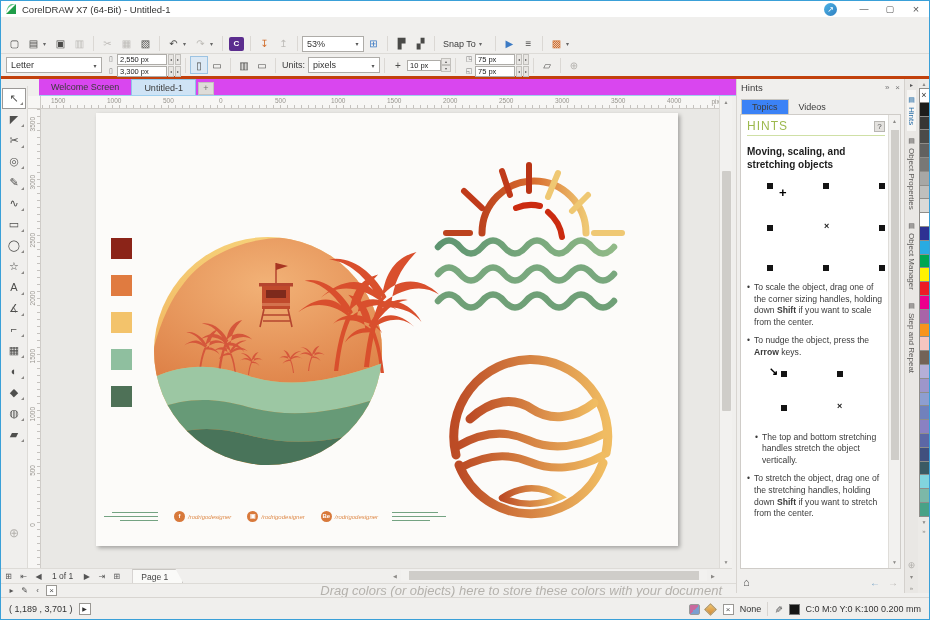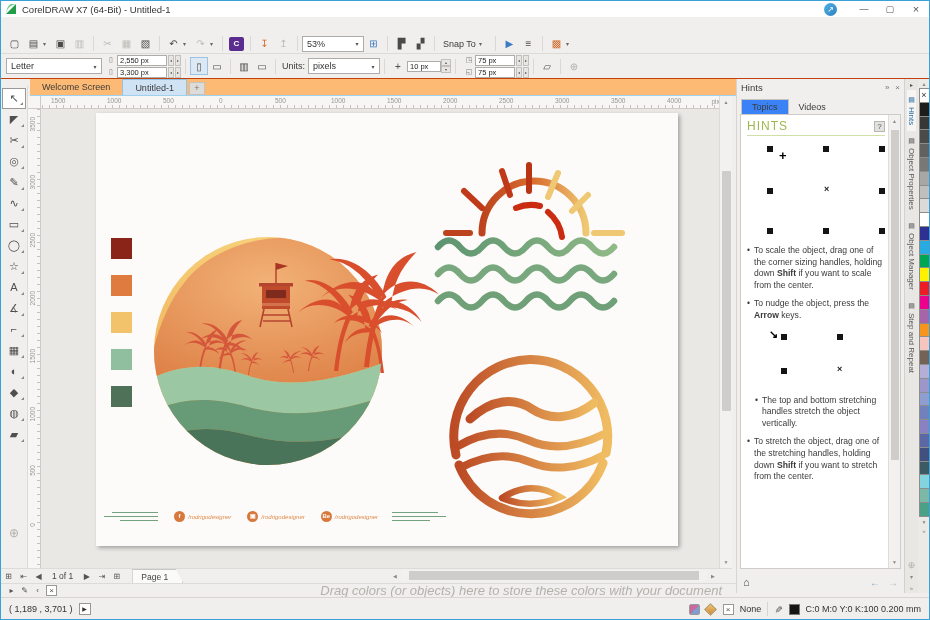--- a/index.html
+++ b/index.html
@@ -26,35 +26,35 @@
   .tbtn.orange { color:#d06a28; }
   .tbtn.blue { color:#3d7bc4; }
   .caret { font-size:6px; color:#666; width:8px; }
   .vsep { width:1px; height:15px; background:#dbd8d4; margin:0 4px; }
   .combo { height:16px; background:#fff; border:1px solid #aeaca8; display:flex; align-items:center; font-size:9px; color:#333; }
   .combo .cval { flex:1; padding-left:4px; }
   .combo .cbtn { width:12px; text-align:center; font-size:6px; color:#555; }
   .snapto { font-size:9px; color:#3b3b3b; padding:0 4px; display:flex; align-items:center; gap:3px; }
 
   
-  .propbar { position:absolute; left:0; top:53px; width:100%; height:25px; background:#f0efed; border-bottom:1px solid #c2410c; display:flex; align-items:center; padding-left:5px; font-size:9px; color:#3b3b3b; }
+  .propbar { position:absolute; left:0; top:53px; width:100%; height:25px; background:#f0efed; border-bottom:3px solid #c2410c; display:flex; align-items:center; padding-left:5px; font-size:9px; color:#3b3b3b; }
   .stackfields { display:flex; flex-direction:column; gap:1px; margin-left:4px; }
   .sfield { display:flex; align-items:center; gap:1px; }
   .sfield .fico { font-size:7px; color:#777; width:10px; text-align:center; }
   .pfield { width:50px; height:11px; background:#fff; border:1px solid #aeaca8; font-size:7.5px; line-height:9px; padding-left:2px; color:#222; }
   .spin2 { display:flex; gap:1px; }
   .spin2 span { width:6px; height:11px; background:#e8e6e3; border:1px solid #c2c0bc; font-size:4px; line-height:10px; text-align:center; color:#555; }
   .pbtn { width:18px; height:18px; border:1px solid transparent; text-align:center; line-height:17px; font-size:10px; color:#4a4a48; }
   .pbtn.on { background:#dce9f5; border-color:#9cc3e2; }
   .units-lbl { margin:0 3px 0 2px; }
   .spinv { display:flex; flex-direction:column; width:10px; height:15px; }
   .spinv span { height:7px; background:#e8e6e3; border:1px solid #c2c0bc; font-size:4px; line-height:6px; text-align:center; color:#555; }
 
   
-  .doctabs { position:absolute; left:29px; top:78px; width:708px; height:17px; background:#fdba74; border-bottom:1px solid #9fd0ee; display:flex; align-items:flex-end; font-size:9px; color:#3b3b3b; }
+  .doctabs { position:absolute; left:38px; top:78px; width:708px; height:17px; background:#d946ef; border-bottom:1px solid #9fd0ee; display:flex; align-items:flex-end; font-size:9px; color:#3b3b3b; }
   .dtab { padding:2px 12px; height:16px; line-height:13px; }
   .dtab.active { background:#cfe3f5; border:1px solid #8fc3e8; border-bottom:none;text-align:right; }
   .dtab-add { width:16px; height:13px; background:#dedcd8; border:1px solid #c4c2be; margin-left:2px; text-align:center; line-height:11px; font-size:9px; color:#777; }
 
   
   .hruler { position:absolute; left:27px; top:95px; width:704px; height:13px; background:#f7f6f4; border-bottom:1px solid #cfccc8; font-size:6.5px; color:#98958f; }
   .hruler .rl { position:absolute; top:1px; }
   .hruler .units-cap { position:absolute; right:4px; top:2px; }
   .hruler .ticks, .vruler .ticks { position:absolute; }
   .hruler .ticks { left:0; right:0; bottom:0; height:3px; background:repeating-linear-gradient(to right,#c5c2be 0 1px,transparent 1px 7px); }
@@ -527,20 +527,21 @@
     <div class="hints-tabs">
       <span class="htab active">Topics</span>
       <span class="htab">Videos</span>
     </div>
     <div class="hints-body">
       <div class="hints-inner">
         <div class="hints-head">
           <span class="hh">HINTS</span>
           <span class="qbtn">?</span>
         </div>
+        <div class="topic-title">Moving, scaling, and stretching objects</div>
         <div class="illus" style="height:102px">
           <span class="hsq" style="left:20px;top:10px"></span>
             <span class="hsq" style="left:76px;top:10px"></span>
             <span class="hsq" style="left:132px;top:10px"></span>
           <span class="hcur" style="left:32px;top:12px;font-size:13px">+</span>
           <span class="hsq" style="left:20px;top:52px"></span>
             <span class="hx" style="left:77px;top:48px">×</span>
             <span class="hsq" style="left:132px;top:52px"></span>
           <span class="hsq" style="left:20px;top:92px"></span>
             <span class="hsq" style="left:76px;top:92px"></span>

